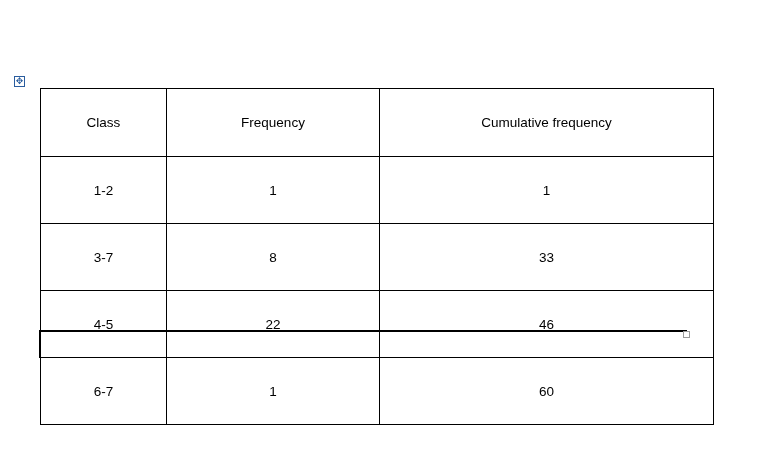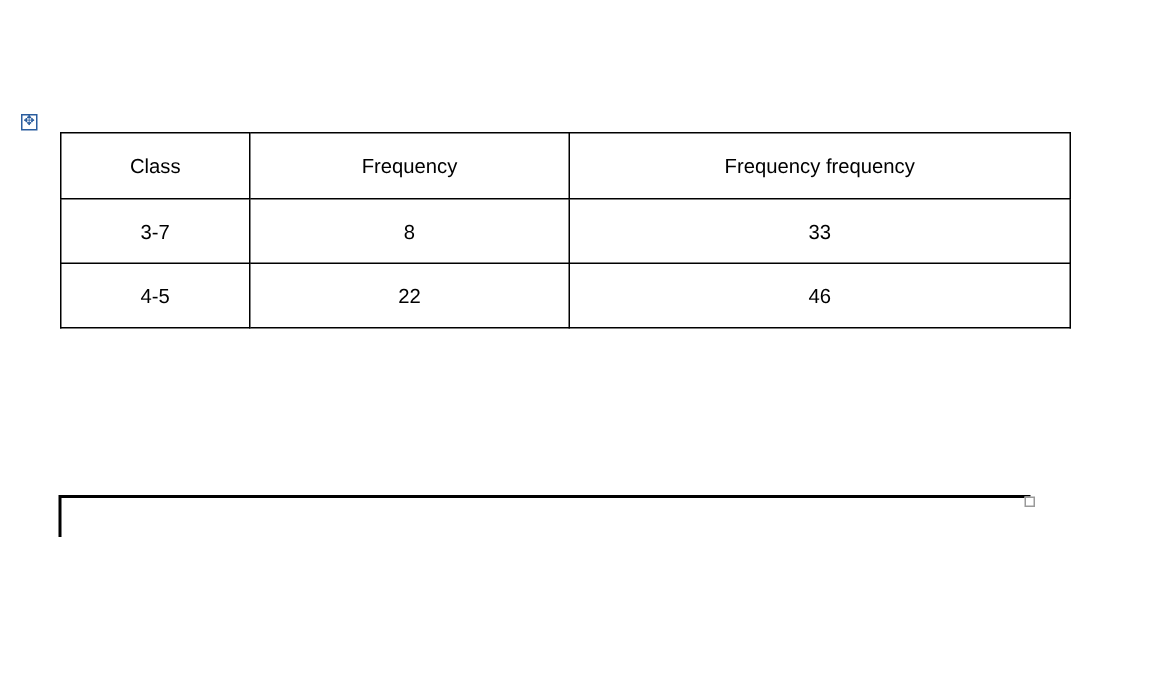--- a/index.html
+++ b/index.html
@@ -51,21 +51,21 @@
     table-layout: fixed;
     background: #ffffff;
   }
   #doc-table td {
     border: 1px solid #000000;
     text-align: center;
     vertical-align: middle;
     font-size: 13.5px;
     color: #000000;
     height: 34px;
-    padding: 4px 4px;
+    padding: 16px 4px;
     font-family: "Liberation Sans", sans-serif;
   }
   #doc-table tr:first-child td {
     height: 35px;
   }
   .col-class { width: 117px; }
   .col-freq  { width: 204px; }
   .col-cum   { width: 325px; }
 
   
@@ -102,32 +102,42 @@
 
 <div id="page">
 
   <div id="table-handle">✥</div>
 
   <table id="doc-table">
     <tbody>
         <tr>
       <td class="col-class">Class</td>
       <td class="col-freq">Frequency</td>
-      <td class="col-cum">Frequency frequency</td>
+      <td class="col-cum">Cumulative frequency</td>
+    </tr>
+    <tr>
+      <td class="col-class">1-2</td>
+      <td class="col-freq">1</td>
+      <td class="col-cum">1</td>
     </tr>
     <tr>
       <td class="col-class">3-7</td>
       <td class="col-freq">8</td>
       <td class="col-cum">33</td>
     </tr>
     <tr>
       <td class="col-class">4-5</td>
       <td class="col-freq">22</td>
       <td class="col-cum">46</td>
     </tr>
+    <tr>
+      <td class="col-class">6-7</td>
+      <td class="col-freq">1</td>
+      <td class="col-cum">60</td>
+    </tr>
   </tbody>
     </table>
 
   <div id="bottom-rule"></div>
   <div id="text-cursor"></div>
   <div id="resize-handle"></div>
 
 </div>
 
 </body></html>

